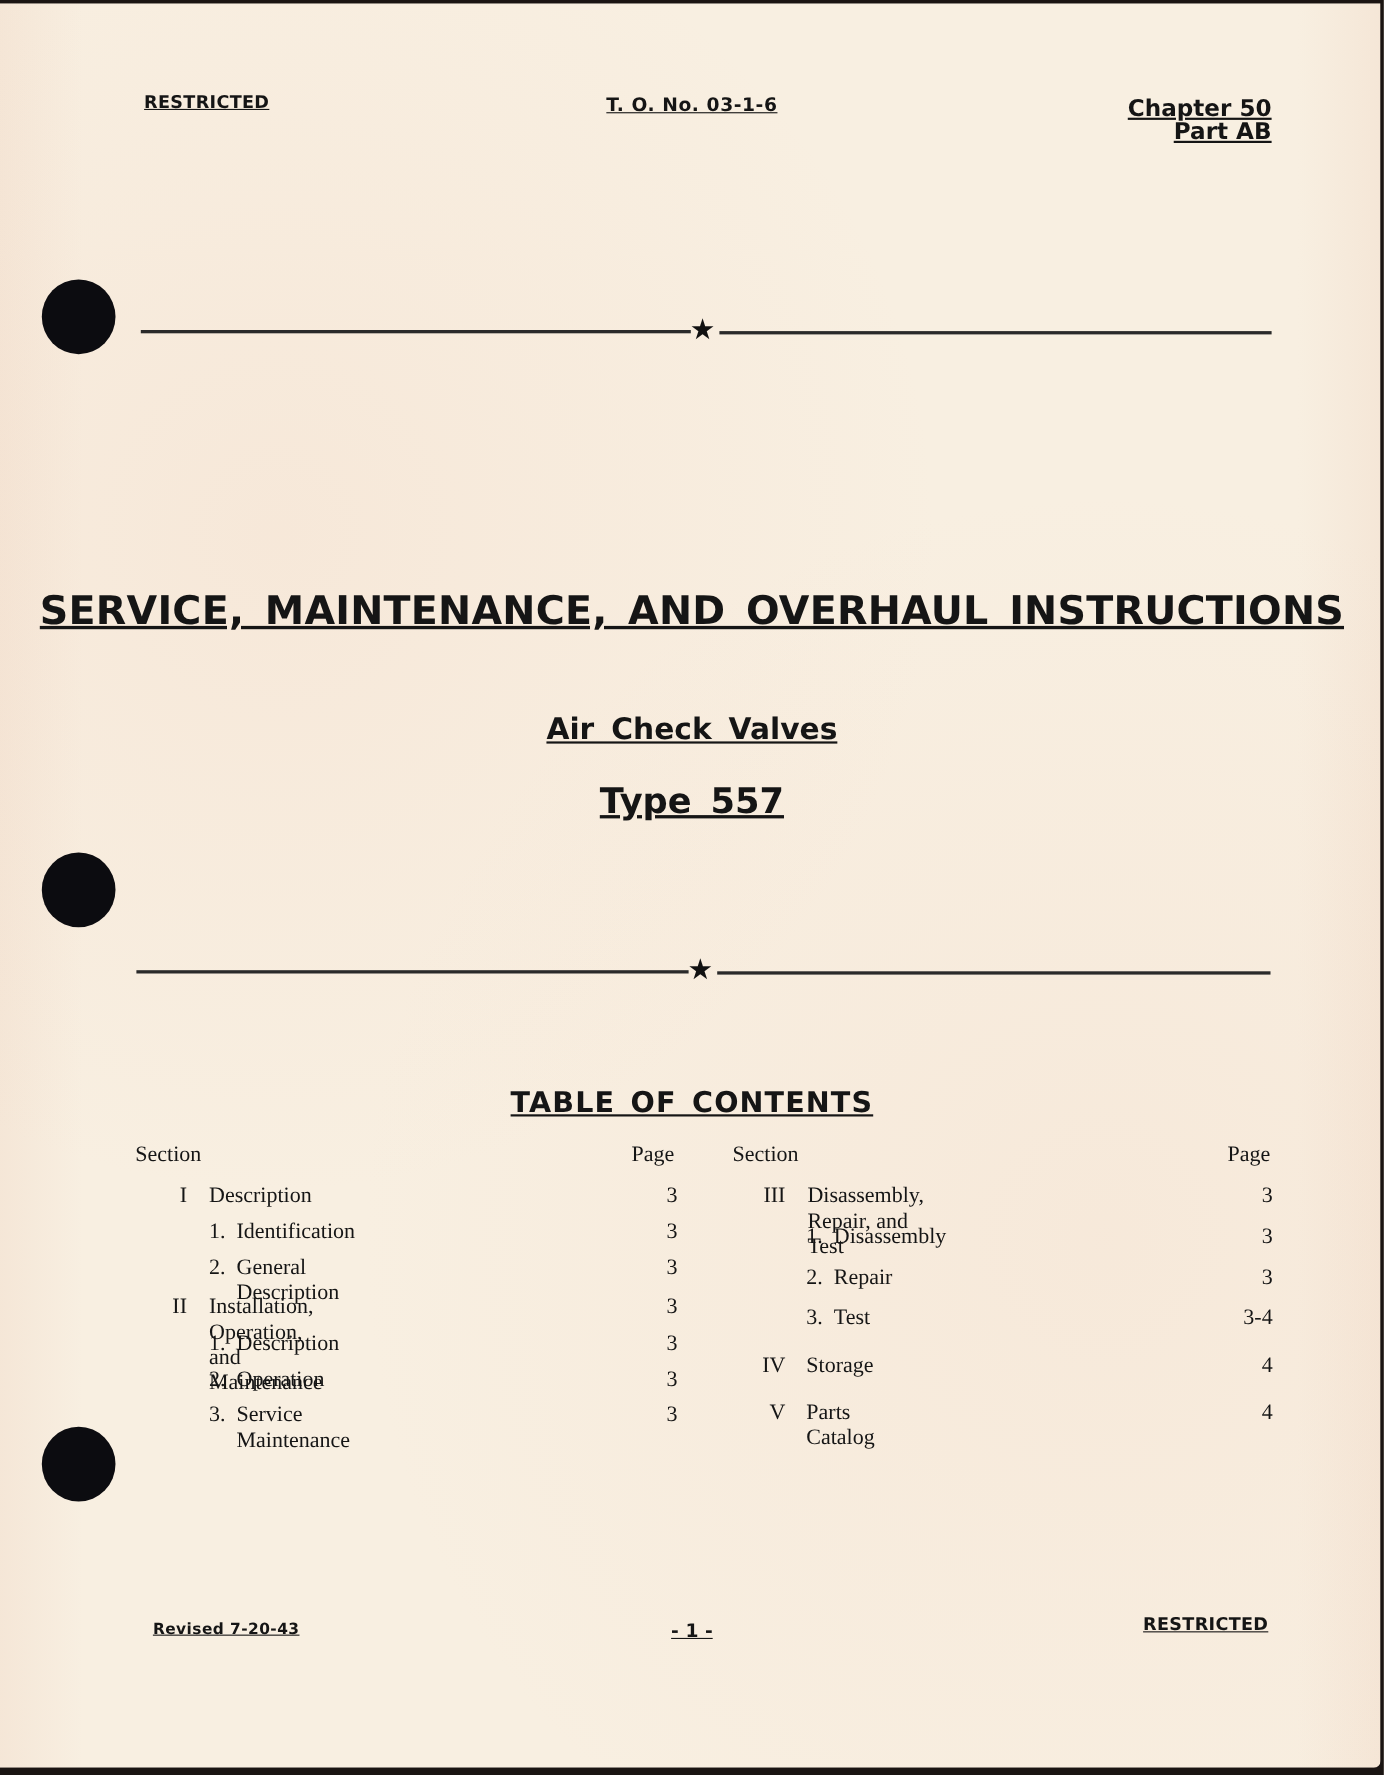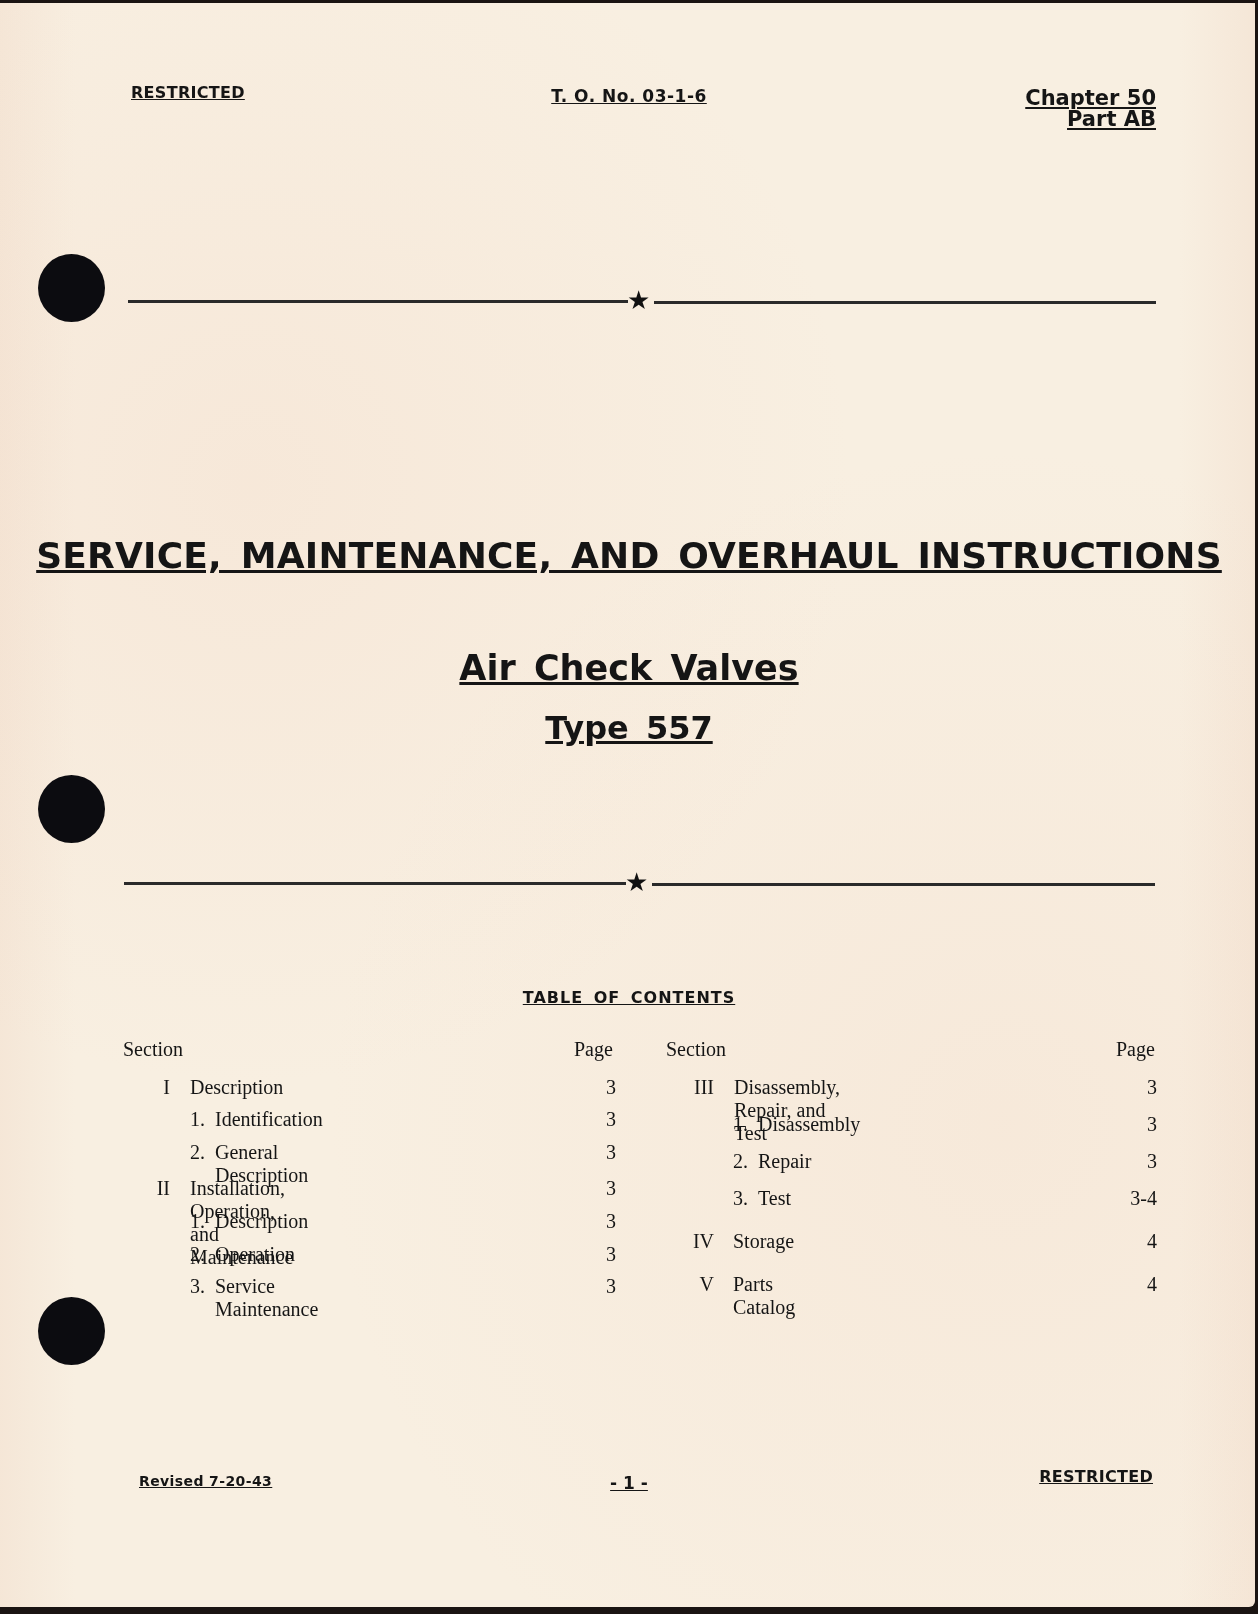--- a/index.html
+++ b/index.html
@@ -30,24 +30,24 @@
   
   .hole { position: absolute; background: #0c0c10; border-radius: 50%; }
 
   
   .rule { position: absolute; height: 3px; background: #2a2a2a; }
   .star { position: absolute; font-size: 26px; line-height: 26px; color: #111; font-family: "DejaVu Sans", sans-serif; }
 
   
   .t-main { left: 0; width: 1258px; top: 446px; text-align: center; font-size: 60px; letter-spacing: 2px; word-spacing: 18px; font-weight: 900; transform: scaleX(1.0); }
   .t-sub { left: 0; width: 1258px; top: 532px; text-align: center; font-size: 36px; letter-spacing: 0.2px; word-spacing: 6px; }
-  .t-item { left: 0; width: 1258px; top: 645px; text-align: center; font-size: 35px; word-spacing: 6px; }
+  .t-item { left: 0; width: 1258px; top: 645px; text-align: center; font-size: 27px; word-spacing: 6px; }
   .t-type { left: 0; width: 1258px; top: 706px; text-align: center; font-size: 32px; word-spacing: 6px; }
 
-  .toc-title { left: 0; width: 1258px; top: 985px; text-align: center; font-size: 16px; letter-spacing: 1px; word-spacing: 4px; }
+  .toc-title { left: 0; width: 1258px; top: 985px; text-align: center; font-size: 26px; letter-spacing: 1px; word-spacing: 4px; }
 
   .toc-col { position: absolute; }
   .toc-head { position: absolute; font-size: 20px; }
   .toc-row { position: absolute; left: 0; height: 26px; font-size: 20px; }
   .toc-num { position: absolute; text-align: right; }
   .toc-label { position: absolute; }
   .toc-page { position: absolute; text-align: right; }
 
   
   .ftr-left { left: 139px; top: 1470px; font-size: 14px; letter-spacing: 0.4px; }

